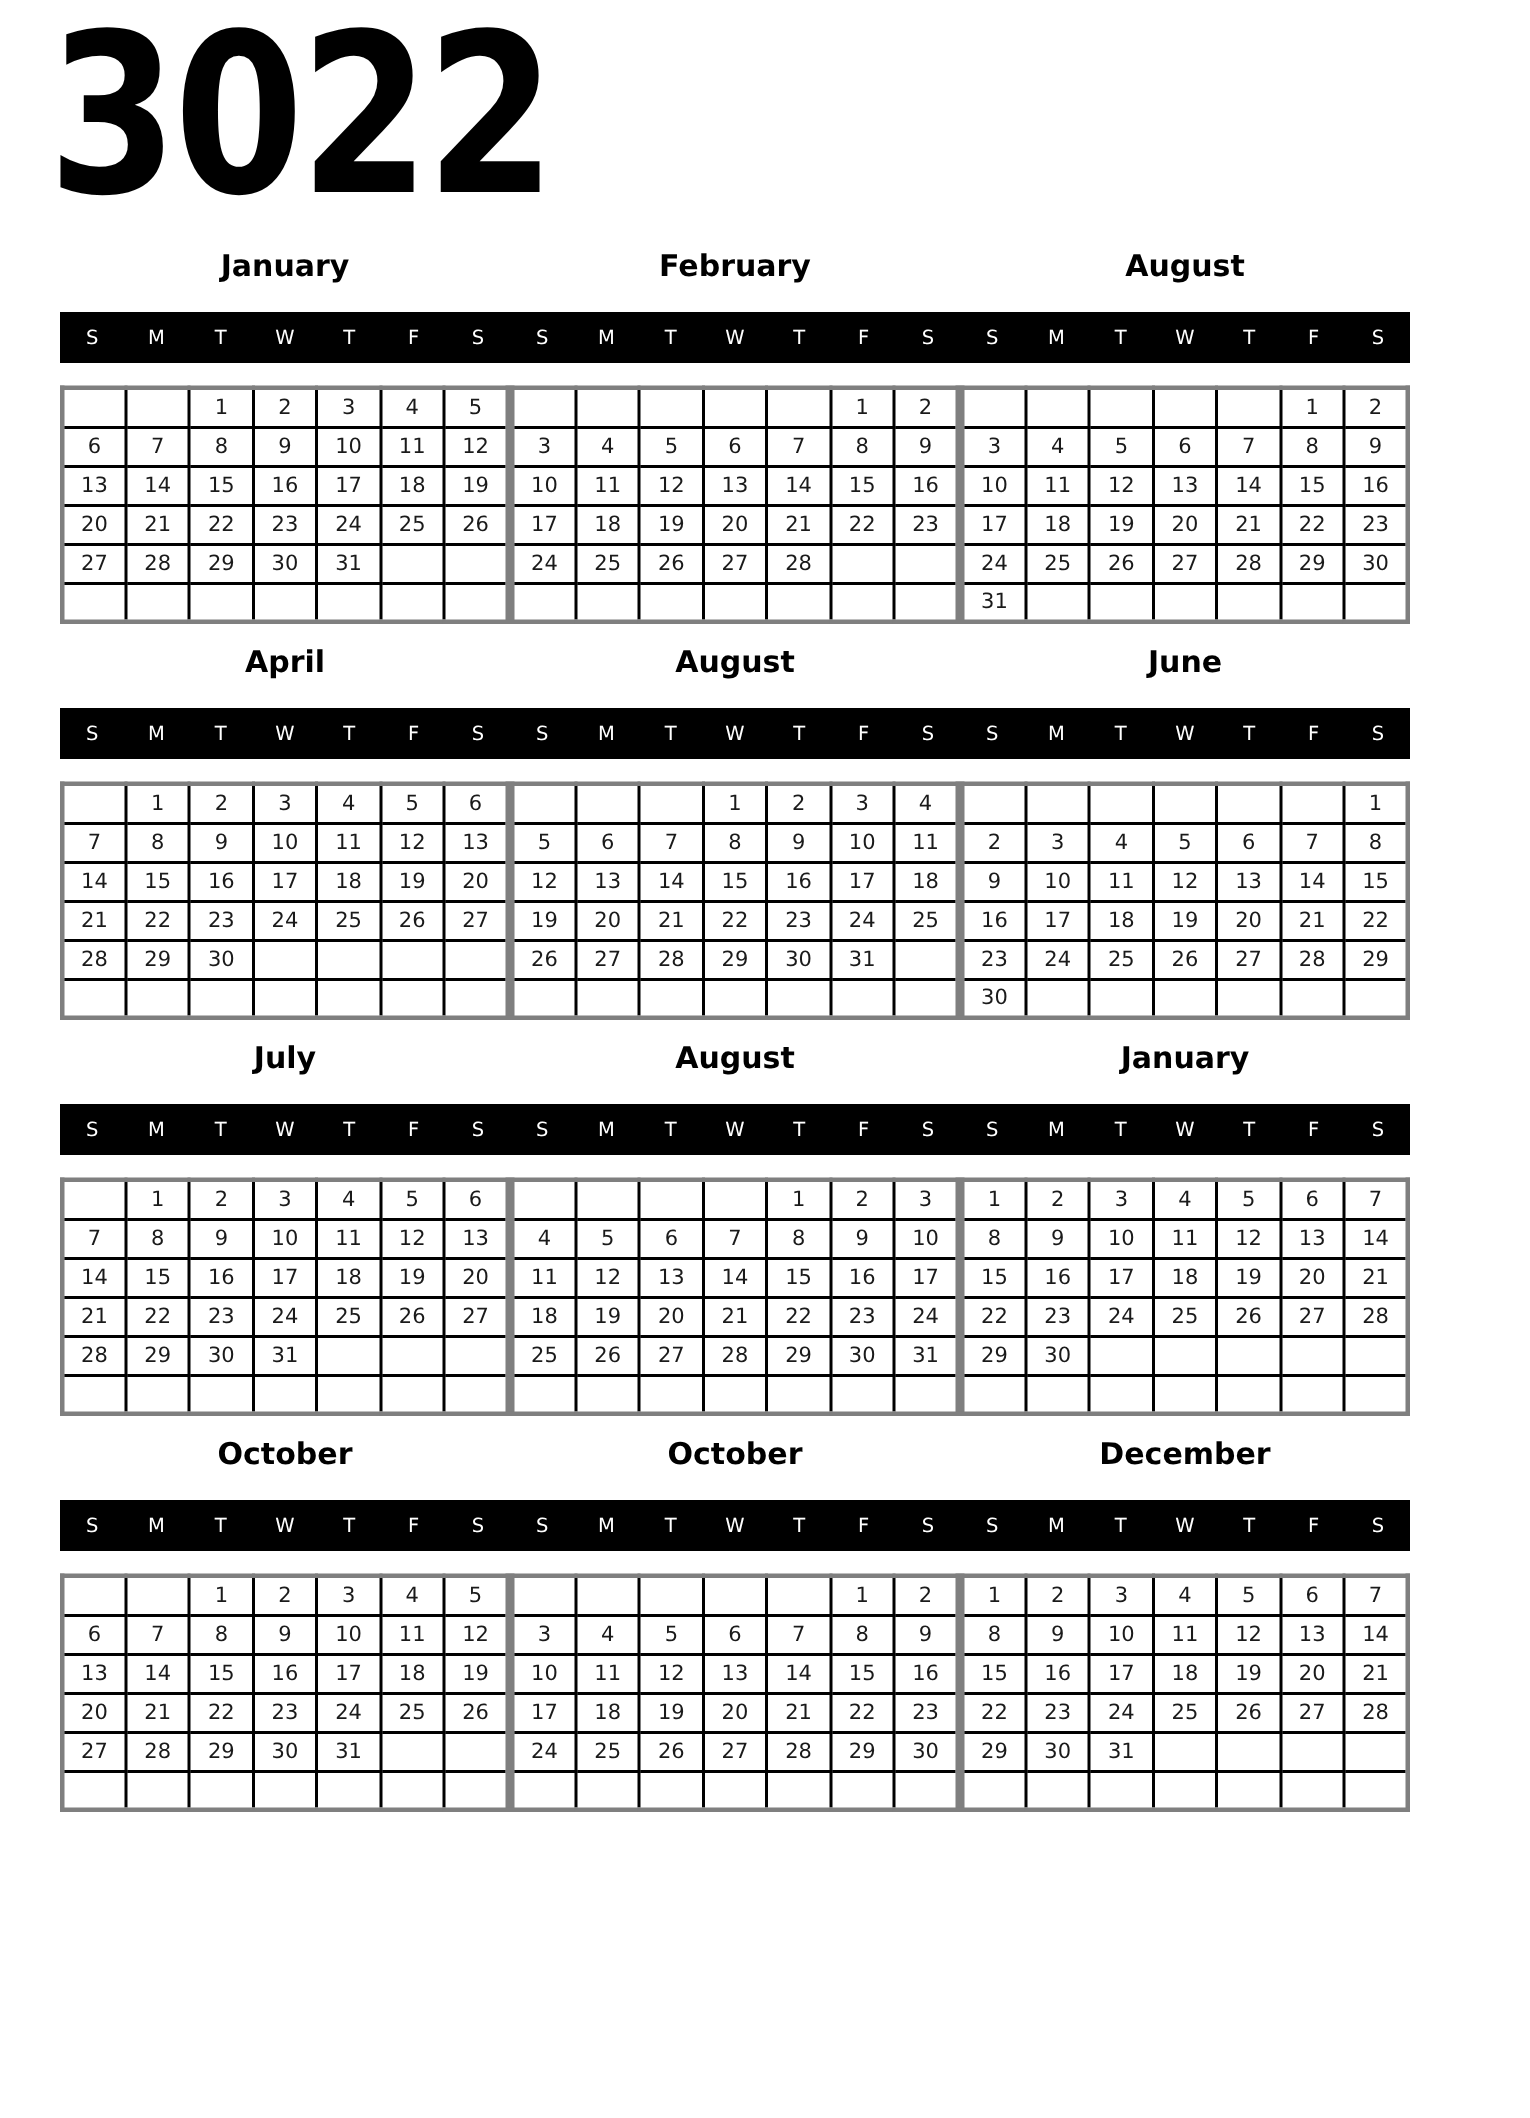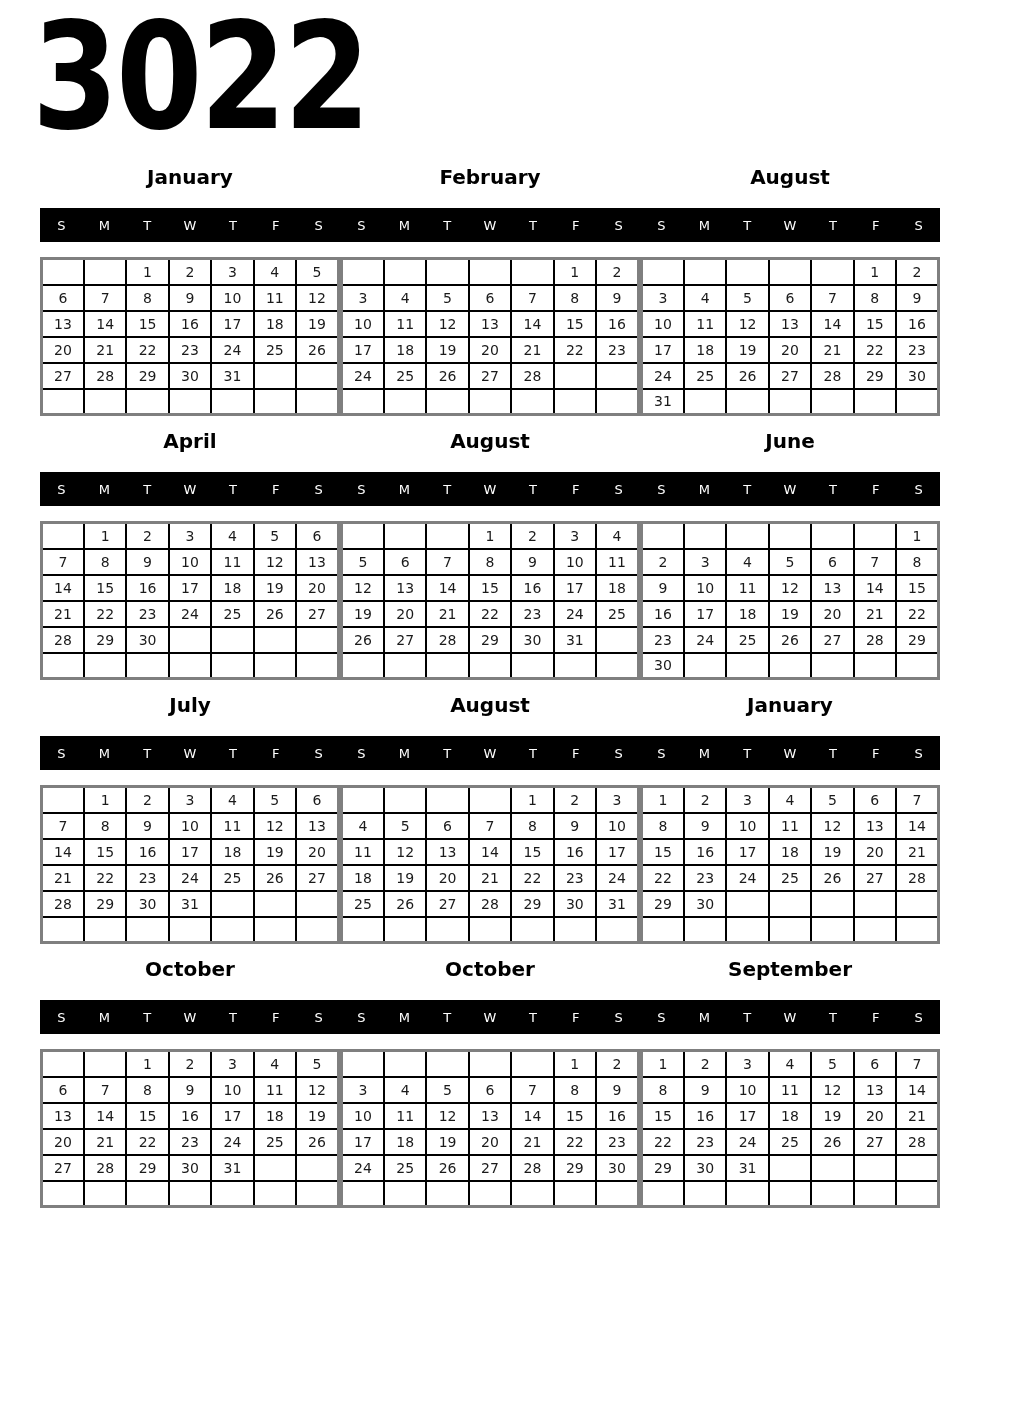--- a/index.html
+++ b/index.html
@@ -856,21 +856,21 @@
             <td class="day-cell"></td>
             <td class="day-cell"></td>
             <td class="day-cell"></td>
             <td class="day-cell"></td>
           </tr>
         </tbody>
     </table>
   </div>
 
   <div class="month-block">
-    <div class="month-title">September</div>
+    <div class="month-title">December</div>
     <div class="weekday-bar">
       <span class="dow">S</span>
       <span class="dow">M</span>
       <span class="dow">T</span>
       <span class="dow">W</span>
       <span class="dow">T</span>
       <span class="dow">F</span>
       <span class="dow">S</span>
     </div>
     <table class="month-table">

